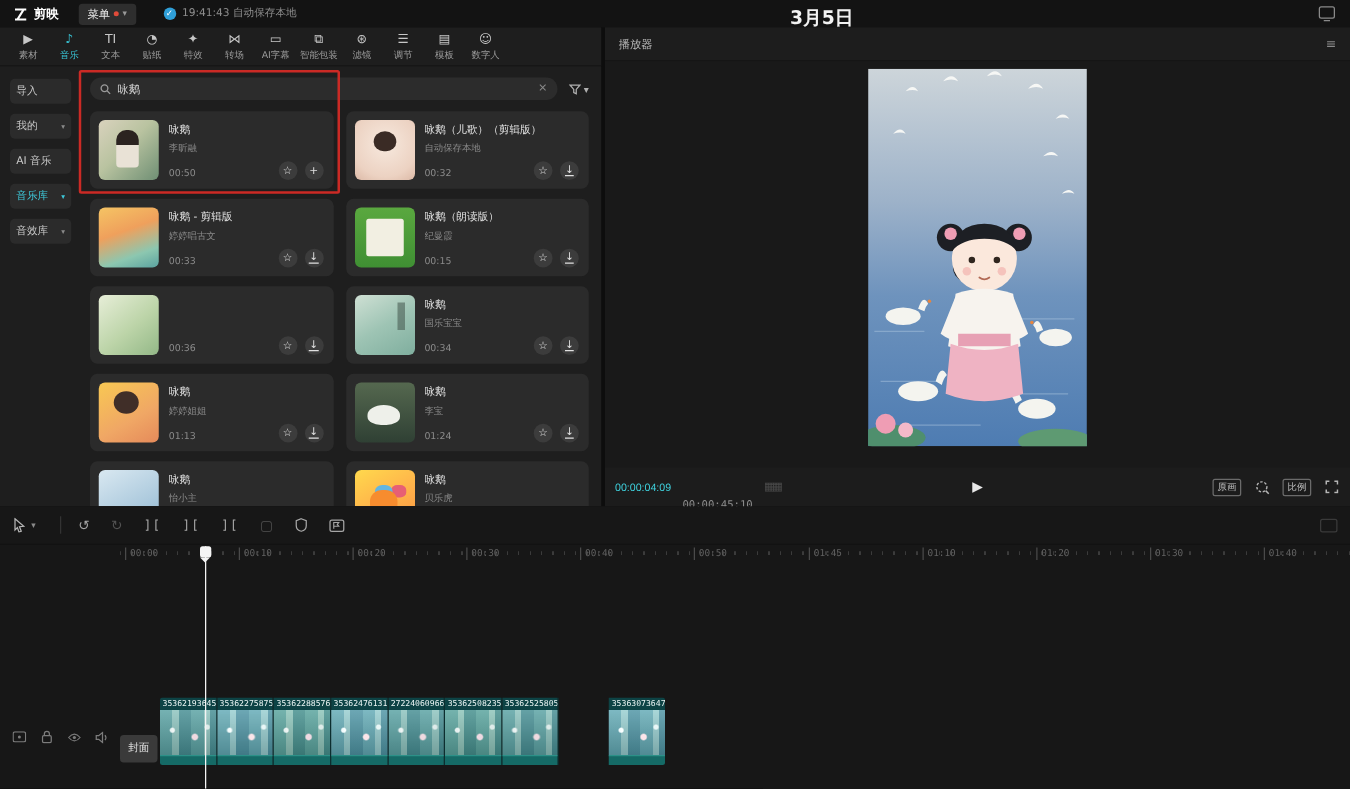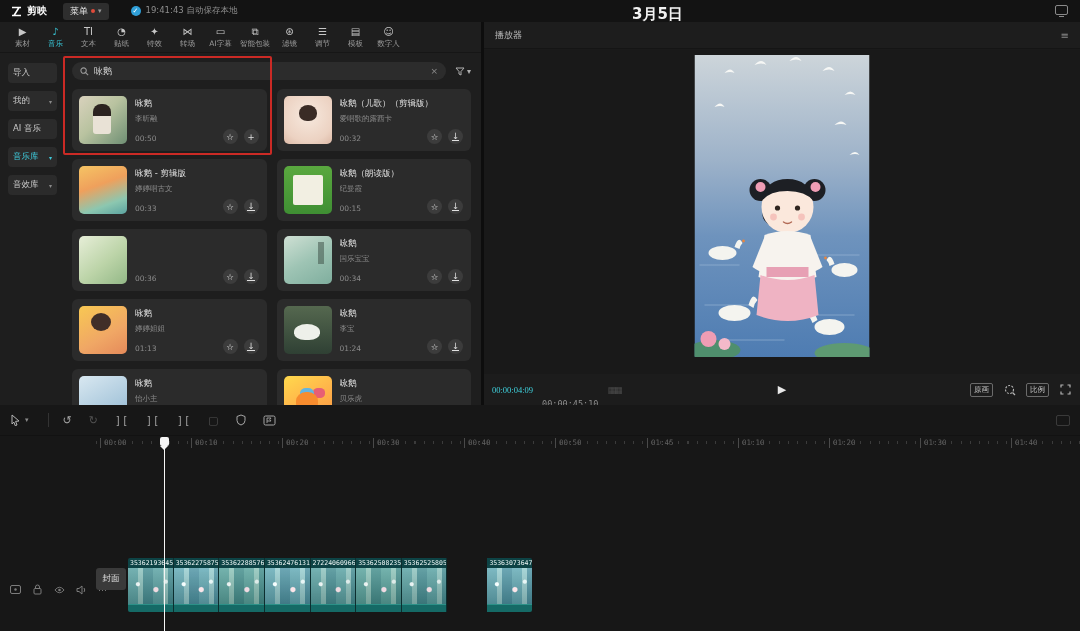--- a/index.html
+++ b/index.html
@@ -90,21 +90,21 @@
 
   
   .right-panel { flex:1; margin-left:3px; background:#1a1a1a; position:relative; }
   .player-header { height:27px; background:#1d1d1d; display:flex; align-items:center; padding:0 11px;
     color:#b8b8b8; font-size:9px; border-bottom:1px solid #151515; }
   .ph-menu { margin-left:auto; color:#8a8a8a; font-size:10px; }
   .stage { position:absolute; top:28px; bottom:31px; left:0; right:0; background:#191919; }
   .video { position:absolute; left:50%; top:5px; transform:translateX(-50%); width:175px; height:302px; }
   .player-controls { position:absolute; bottom:0; height:31px; left:0; right:0; background:#1c1c1c;
     display:flex; align-items:center; padding:0 8px; }
-  .tc-cur { color:#3fd2de; font-size:8.5px; font-family:Liberation Serif, serif; }
+  .tc-cur { color:#3fd2de; font-size:8.5px; font-family:Liberation Sans, sans-serif; }
   .tc-tot { color:#8d8d8d; font-size:8.5px; margin-left:9px; font-family:"DejaVu Sans Mono","Liberation Mono",monospace;margin-top:29px; }
   .tc-grid { color:#4a4a4a; font-size:9px; margin-left:9px; letter-spacing:-2px; }
   .play-btn { position:absolute; left:50%; transform:translateX(-50%); color:#e8e8e8; font-size:11px; cursor:pointer; }
   .pc-right { margin-left:auto; display:flex; align-items:center; gap:10px; }
   .boxed-btn { border:1px solid #6b6b6b; border-radius:2px; color:#c2c2c2; font-size:7.5px; padding:1px 3px; cursor:pointer; }
   .pc-ico { width:13px; height:13px; display:flex; align-items:center; justify-content:center; cursor:pointer; }
 
   
   .timeline { position:absolute; top:405px; left:0; width:1080px; height:226px; background:#171717; }
   .tl-toolbar { height:31px; display:flex; align-items:center; padding:0 10px; border-bottom:1px solid #121212; }
@@ -119,21 +119,21 @@
   .ruler-ticks { position:absolute; left:96px; right:0; top:5px; height:3px;
     background:repeating-linear-gradient(90deg,#3b3b3b 0 1px,transparent 1px 9.1px); }
   .tick-label { position:absolute; top:2px; color:#616161; font-size:7.5px; padding-left:3px;
     border-left:1px solid #4a4a4a; height:10px; line-height:10px;
     font-family:"DejaVu Sans Mono","Liberation Mono",monospace; }
 
   .tl-body { position:absolute; top:47px; left:0; right:0; bottom:0; }
   .track-controls { position:absolute; left:10px; top:132px; display:flex; gap:11px; align-items:center; }
   .tc-ico { width:11px; height:11px; display:flex; align-items:center; justify-content:center; color:#7c7c7c; cursor:pointer; }
   .more-glyph { color:#7c7c7c; font-size:9px; }
-  .cover-btn { position:absolute; left:96px; top:116px; width:30px; height:22px; background:#3a3a3a; border-radius:3px;
+  .cover-btn { position:absolute; left:96px; top:136px; width:30px; height:22px; background:#3a3a3a; border-radius:3px;
     color:#e2e2e2; font-size:8.5px; display:flex; align-items:center; justify-content:center; cursor:pointer; }
 
   .clips { position:absolute; left:128px; top:106px; width:404px; height:54px; display:flex; border-radius:2px; overflow:hidden; }
   .clip { flex:1; display:flex; flex-direction:column; border-right:1px solid #0c2e2f; min-width:0; cursor:pointer; }
   .clip:last-child { border-right:none;padding-left:40px; }
   .clip-num { height:10px; background:#0d4345; color:#ecf6f5; font-size:6.5px; line-height:10px; padding-left:2px;
     white-space:nowrap; overflow:hidden; font-family:"DejaVu Sans Mono","Liberation Mono",monospace; }
   .clip-body { flex:1;
     background:
       radial-gradient(circle at 22% 45%, rgba(255,255,255,.85) 1.5px, transparent 2.6px),
@@ -284,21 +284,21 @@
               <div class="cacts">
                 <span class="cact">☆</span>
                 <span class="cact">+</span>
               </div>
             </div>
 
             <div class="card">
               <div class="thumb t2"></div>
               <div class="cmeta">
                 <div class="ctitle">咏鹅（儿歌）（剪辑版）</div>
-                <div class="cartist">爱唱歌的露西卡</div>
+                <div class="cartist">自动保存本地</div>
               </div>
               <span class="cdur">00:32</span>
               <div class="cacts">
                 <span class="cact">☆</span>
                 <span class="cact">
                     <span class="dl-glyph">↓</span>
                   </span>
               </div>
             </div>
 

